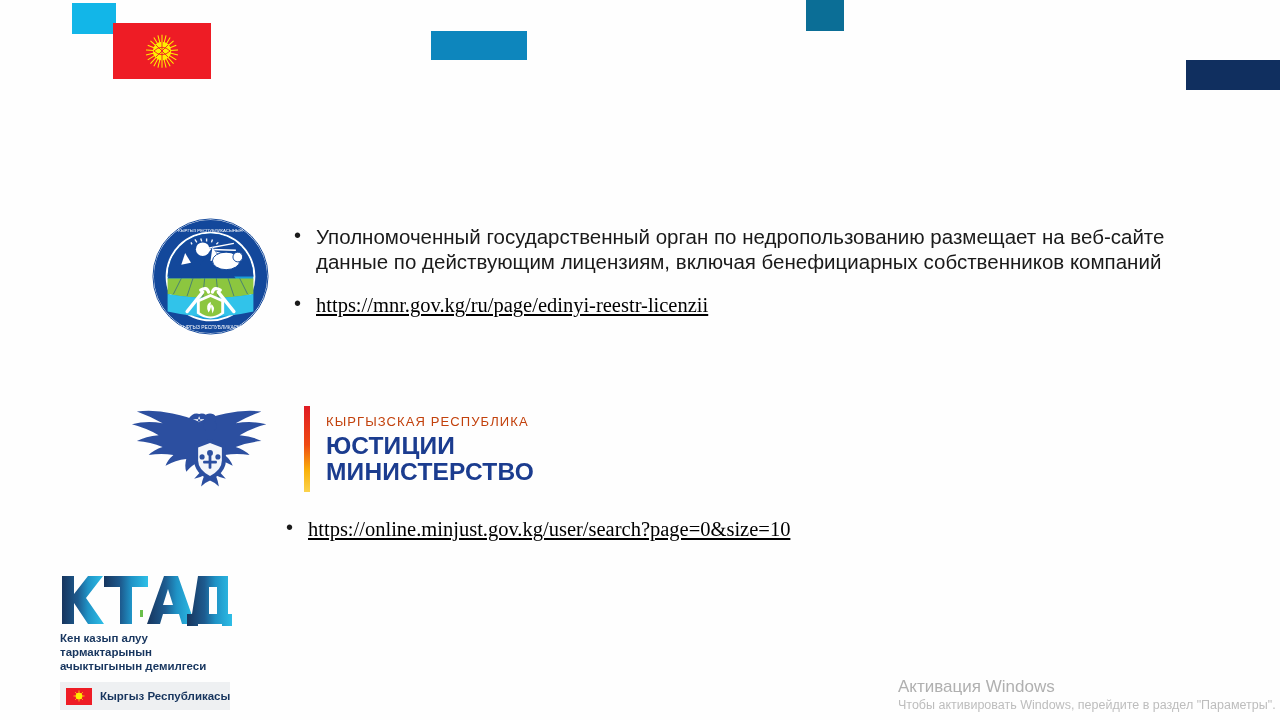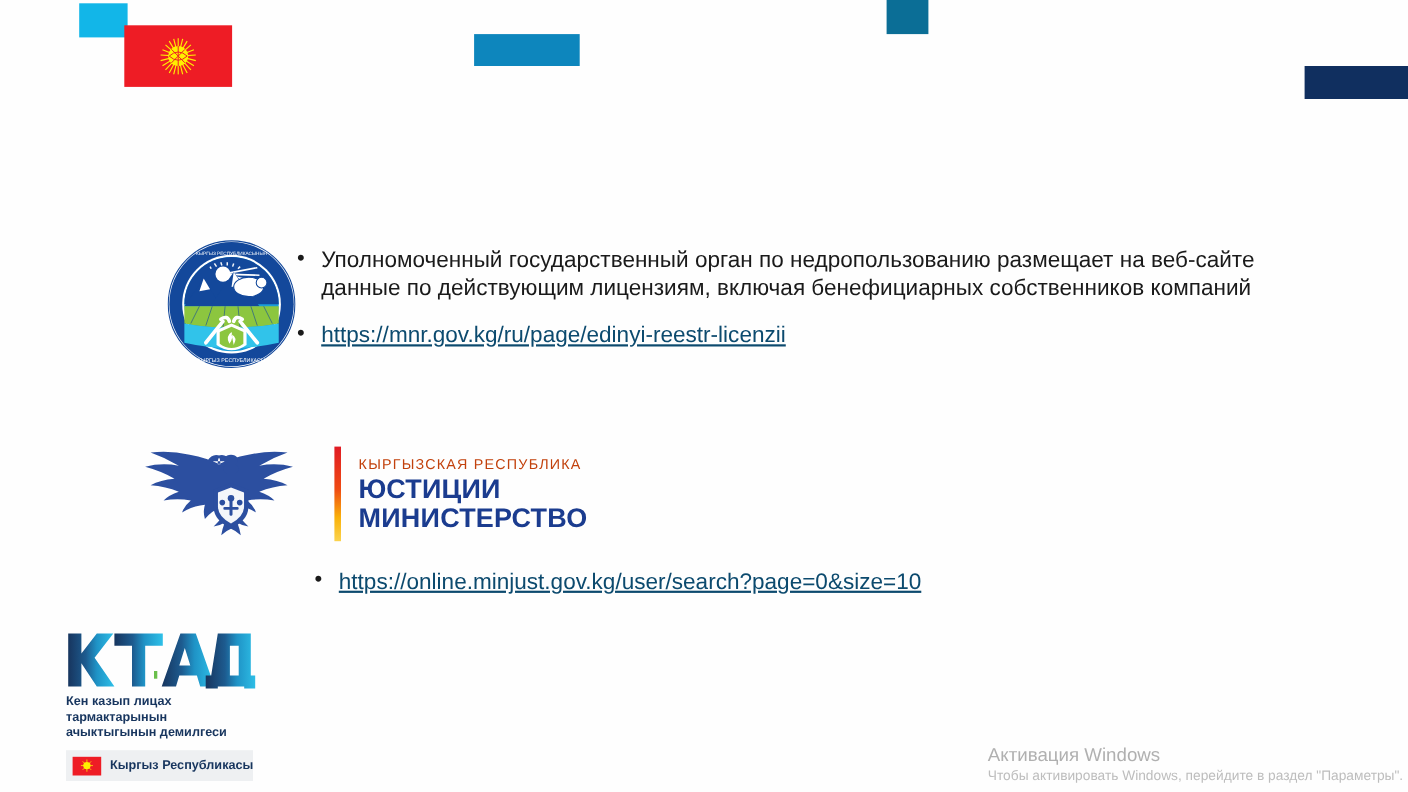--- a/index.html
+++ b/index.html
@@ -58,28 +58,29 @@
   }
   .bullet-item::before {
     content: "•";
     position: absolute;
     left: 4px; top: -1px;
     font-size: 20px;
     color: #1a1a1a;
   }
   .bullet-item.link-item { margin-top: 18px; }
   .bullet-item.link-item a {
-    color: #0c4a6e;
+    color: #000000;
     text-decoration: underline;
     text-underline-offset: 2px;
     font-size: 20.5px;
     cursor: pointer;
-  }
-
-  #block-one { left: 266px; top: 224px; width: 930px; }
+    font-family: Liberation Serif, serif;
+  }
+
+  #block-one { left: 290px; top: 224px; width: 930px; }
   #block-two { left: 282px; top: 498px; width: 950px; }
 
   
   #mnr-emblem {
     position: absolute; left: 152px; top: 218px;
     width: 117px; height: 117px;
   }
 
   
   #minjust-logo {
@@ -297,21 +298,21 @@
         </linearGradient>
       </defs>
       <g fill="url(#ktadGrad)">
         <path d="M2,6 h12 v18 l14,-18 h15 l-17,22 l18,26 h-16 l-14,-21 v21 h-12 z"></path>
         <path d="M44,6 h44 v11 h-16 v37 h-12 v-37 h-16 z"></path>
         <path d="M104,6 h14 l17,48 h-13 l-3,-10 h-16 l-3,10 h-13 z m4,13 l-5,16 h10 z"></path>
         <path d="M138,6 h30 v38 h5 v16 h-11 v-6 h-24 v6 h-11 v-16 h5 z m11,11 v27 h8 v-27 z"></path>
       </g>
     </svg>
     <div id="ktad-tick"></div>
-    <div id="ktad-tagline">Кен казып лицах тармактарынын ачыктыгынын демилгеси</div>
+    <div id="ktad-tagline">Кен казып алуу тармактарынын ачыктыгынын демилгеси</div>
     <div id="ktad-badge">
       <div id="ktad-badge-flag">
         <svg class="sun" viewBox="0 0 100 100">
           <g stroke="#ffef00" stroke-width="6">
             <line x1="50" y1="50" x2="50" y2="4"></line>
               <line x1="50" y1="50" x2="82" y2="18"></line>
             <line x1="50" y1="50" x2="96" y2="50"></line>
               <line x1="50" y1="50" x2="82" y2="82"></line>
             <line x1="50" y1="50" x2="50" y2="96"></line>
               <line x1="50" y1="50" x2="18" y2="82"></line>

